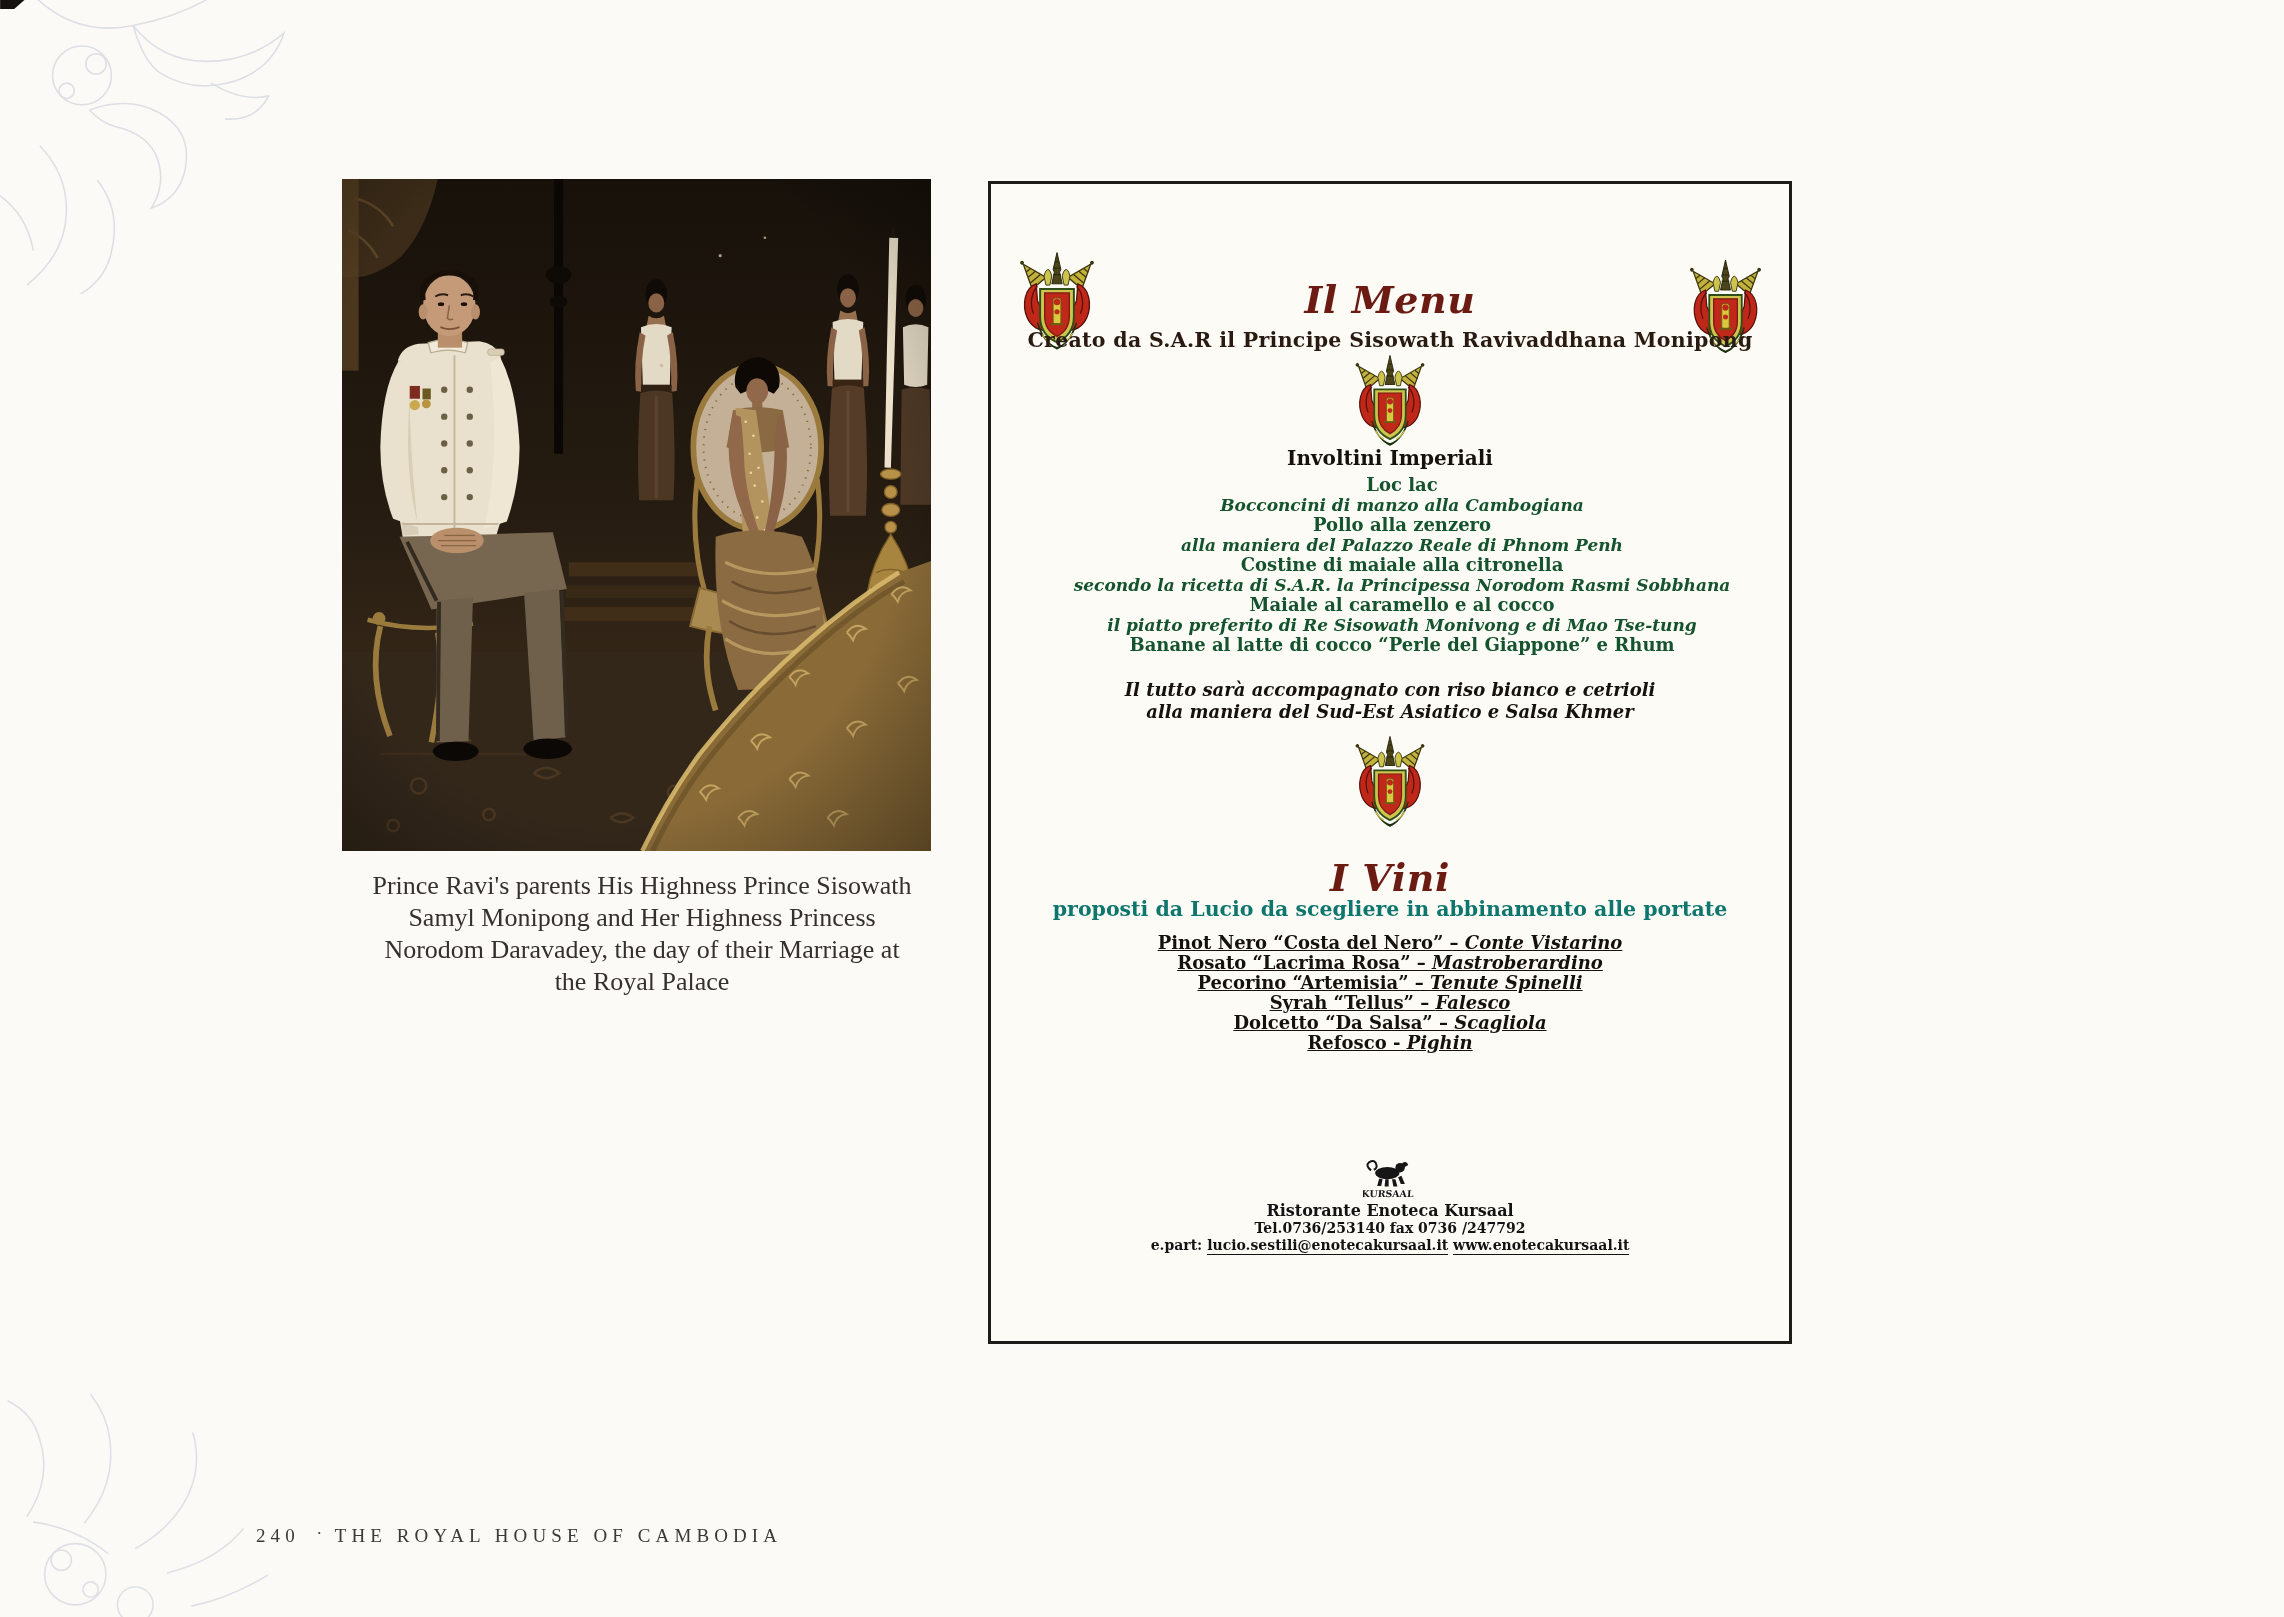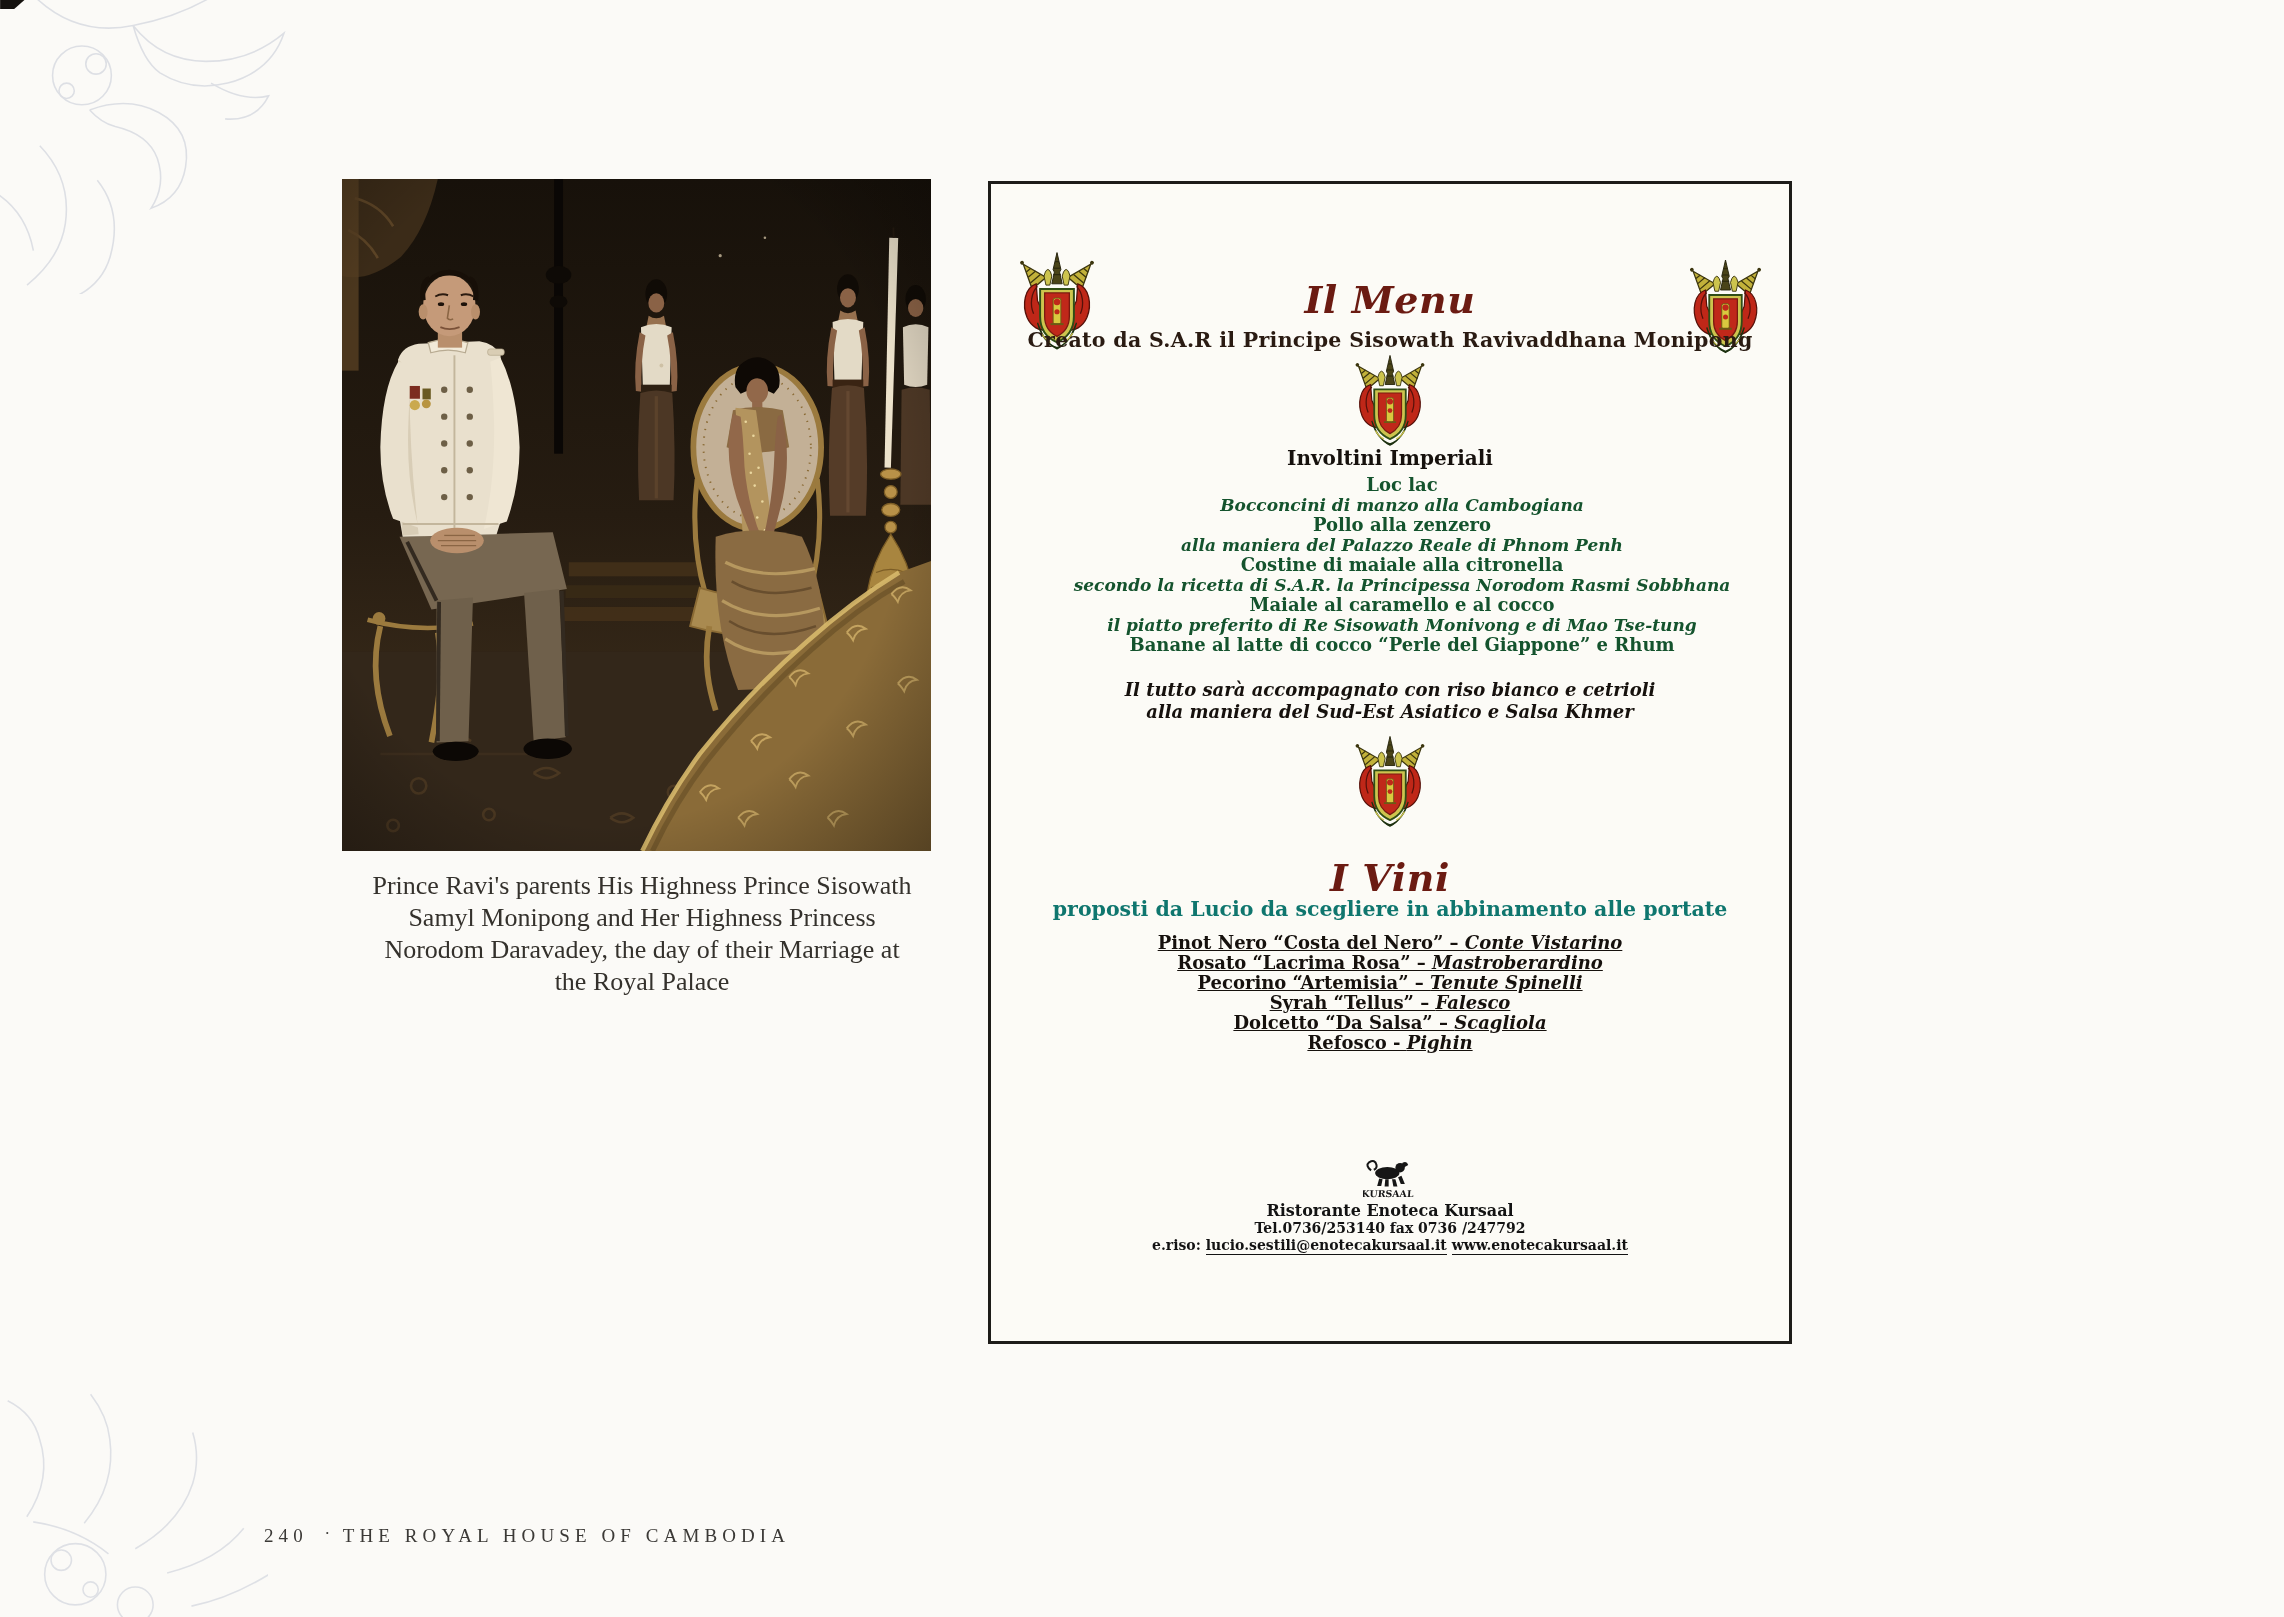--- a/index.html
+++ b/index.html
@@ -30,21 +30,21 @@
   .wine-subtitle{font:700 20.5px "DejaVu Serif",serif;color:#0f766e;}
   .wline{font:700 18px "DejaVu Serif",serif;color:#16110d;line-height:20px;text-decoration:underline;}
   .wline .producer{font-style:italic;}
   .rest-name{font:700 16px "DejaVu Serif",serif;color:#131313;}
   .rest-small{font:700 14px "DejaVu Serif",serif;color:#131313;}
   .u{border-bottom:1.9px solid #131313;padding-bottom:0.6px;}
 
   .menu-caption{position:absolute;left:976px;top:1356px;width:835px;text-align:center;
       font-size:26px;line-height:36px;color:#34312c;}
 
-  .footer{position:absolute;left:264px;top:1524px;font-size:19px;letter-spacing:5.1px;
+  .footer{position:absolute;left:256px;top:1524px;font-size:19px;letter-spacing:5.1px;
       color:#3b3936;white-space:nowrap;font-family:Liberation Serif, serif;}
   .footer .dot{margin:0 12.8px 0 16.6px;font-size:16.6px;vertical-align:2.6px;letter-spacing:0;}
 </style>
 </head>
 <body>
 
 <svg width="0" height="0" style="position:absolute" aria-hidden="true">
   <defs>
     <symbol id="crest" viewBox="0 0 120 160">
       <path d="M60 4 L66 30 L64 34 L68 52 L52 52 L56 34 L54 30 Z" fill="#4a4418" stroke="#26230c" stroke-width="1.5"></path>
@@ -397,21 +397,21 @@
       <path d="M12 18 q-9 -7 -3 -12 q9 -5 11 4 q1 5 -4 7" fill="none" stroke="#161616" stroke-width="3"></path>
       <ellipse cx="36" cy="22" rx="18" ry="9" fill="#161616"></ellipse>
       <circle cx="55" cy="14" r="7" fill="#161616"></circle>
       <path d="M58 7 q7 -4 9 3 l-7 4 z" fill="#161616"></path>
       <path d="M24 30 l-3 11 h6 l2 -10 z M33 31 l-1 11 h6 v-11 z M43 31 l2 11 h6 l-3 -11 z M52 28 l4 10 h6 l-5 -12 z" fill="#161616"></path>
       <text x="40" y="57" text-anchor="middle" font-family="'DejaVu Serif',serif" font-size="14" font-weight="bold" fill="#161616" transform="skewX(-4)">KURSAAL</text>
     </svg>
     <div class="c rest-name" style="top:1017px">Ristorante Enoteca Kursaal</div>
     <div class="c rest-small" style="top:1036px">Tel.0736/253140   fax  0736 /247792</div>
     <div class="c rest-small" style="top:1053px">
-      <span>e.riso:</span>
+      <span>e.part:</span>
       <span class="u">lucio.sestili@enotecakursaal.it</span>
       <span class="u">www.enotecakursaal.it</span>
     </div>
   </div>
 
 
   <div class="footer">
     <span>240</span><span class="dot">·</span><span>THE ROYAL HOUSE OF CAMBODIA</span>
   </div>
 

